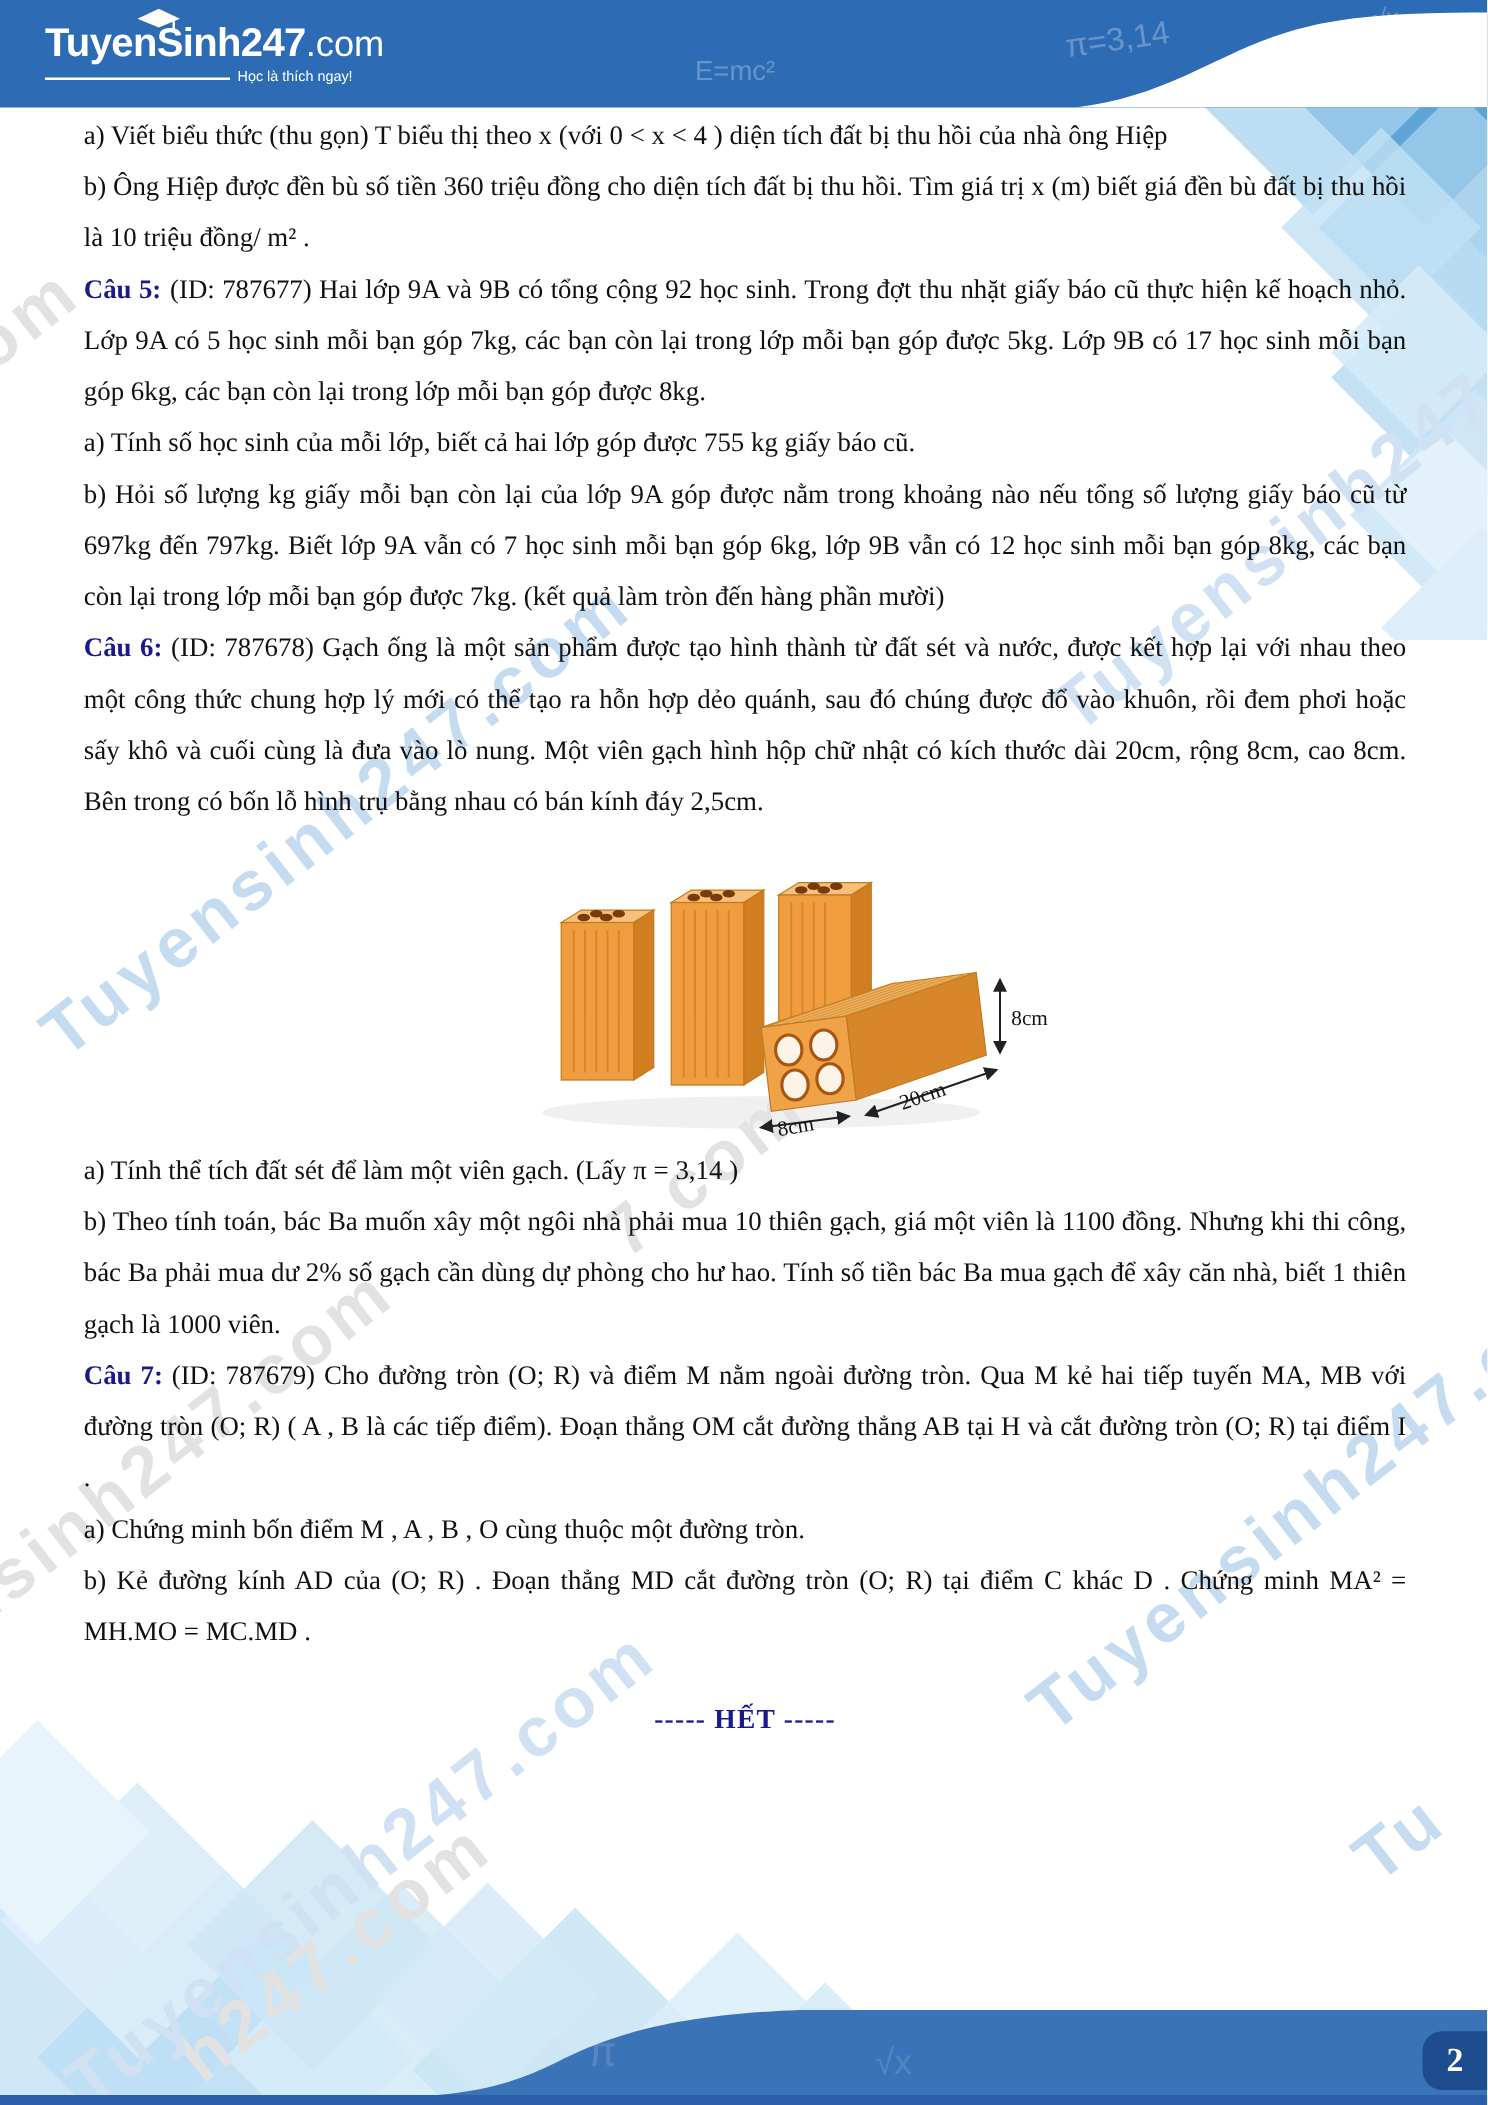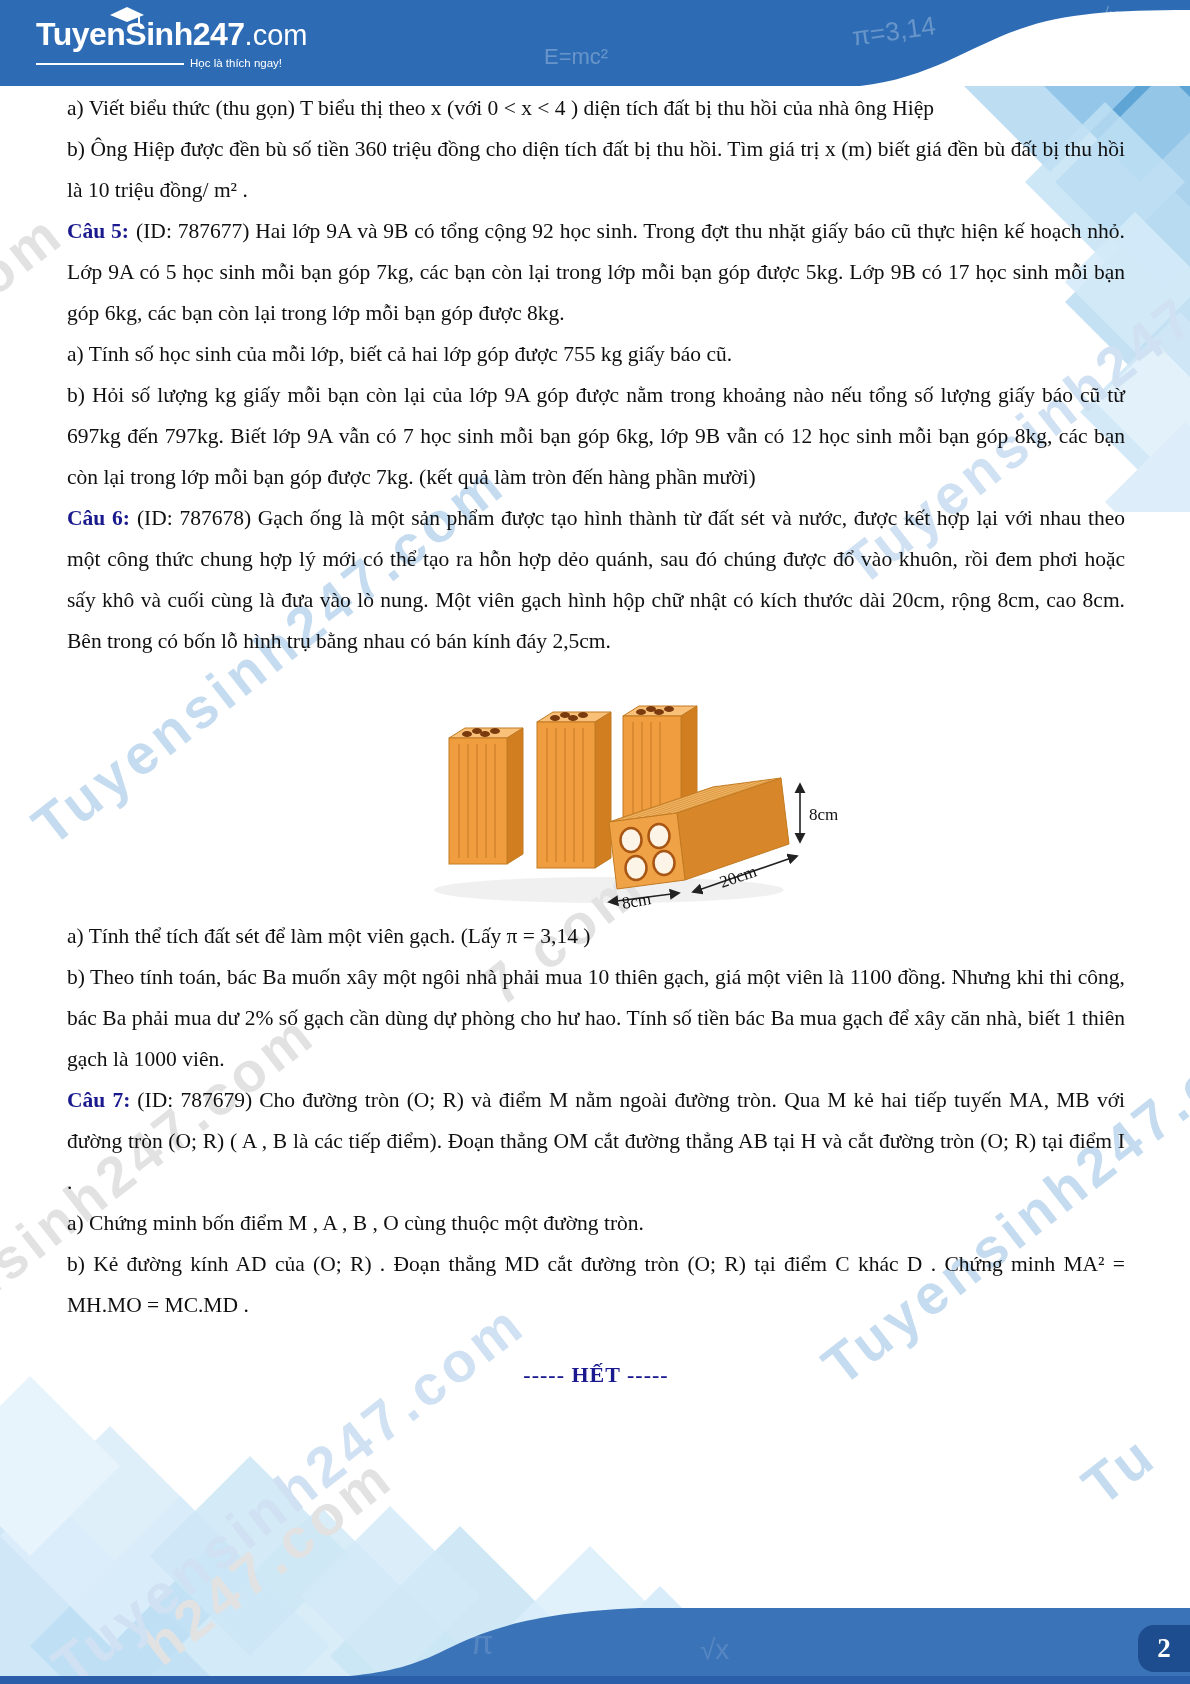--- a/index.html
+++ b/index.html
@@ -18,21 +18,21 @@
   .header{position:absolute;top:0;left:0;width:1190px;height:86px;background:#2d6cb5;z-index:2;}
   .header-swoosh{position:absolute;right:0;top:0;}
   .logo{position:absolute;left:36px;top:16px;color:#fff;}
   .logo-line1{font-family:"Liberation Sans",sans-serif;}
   .logo-main{font-size:32px;font-weight:700;letter-spacing:-0.5px;}
   .logo-suffix{font-size:29px;font-weight:400;}
   .cap-icon{position:absolute;left:74px;top:-9px;}
   .logo-rule{margin-top:2px;height:2px;width:148px;background:#fff;display:inline-block;vertical-align:middle;}
   .tagline{font-family:"Liberation Sans",sans-serif;font-size:11.5px;color:#fff;vertical-align:middle;margin-left:6px;}
   .doodle{position:absolute;color:rgba(255,255,255,0.28);font-family:"Liberation Sans",sans-serif;z-index:2;}
-  .d0{left:544px;top:44px;font-size:22px;text-align:center;}
+  .d0{left:556px;top:44px;font-size:22px;text-align:center;}
   .d1{left:852px;top:16px;font-size:26px;transform:rotate(-8deg);}
   .d2{left:1098px;top:4px;font-size:20px;}
   .d3{left:1165px;top:14px;font-size:16px;}
 
   
   .content{position:absolute;top:88px;left:67px;width:1058px;z-index:1;
            font-size:21.5px;line-height:41px;color:#101010;}
   .para{margin:0;text-align:justify;}
   .qlabel{color:#1a1a8e;font-weight:700;padding-right:7px;}
   .figure-wrap{position:relative;margin:10px 0 6px 352px;width:456px;height:238px;}

